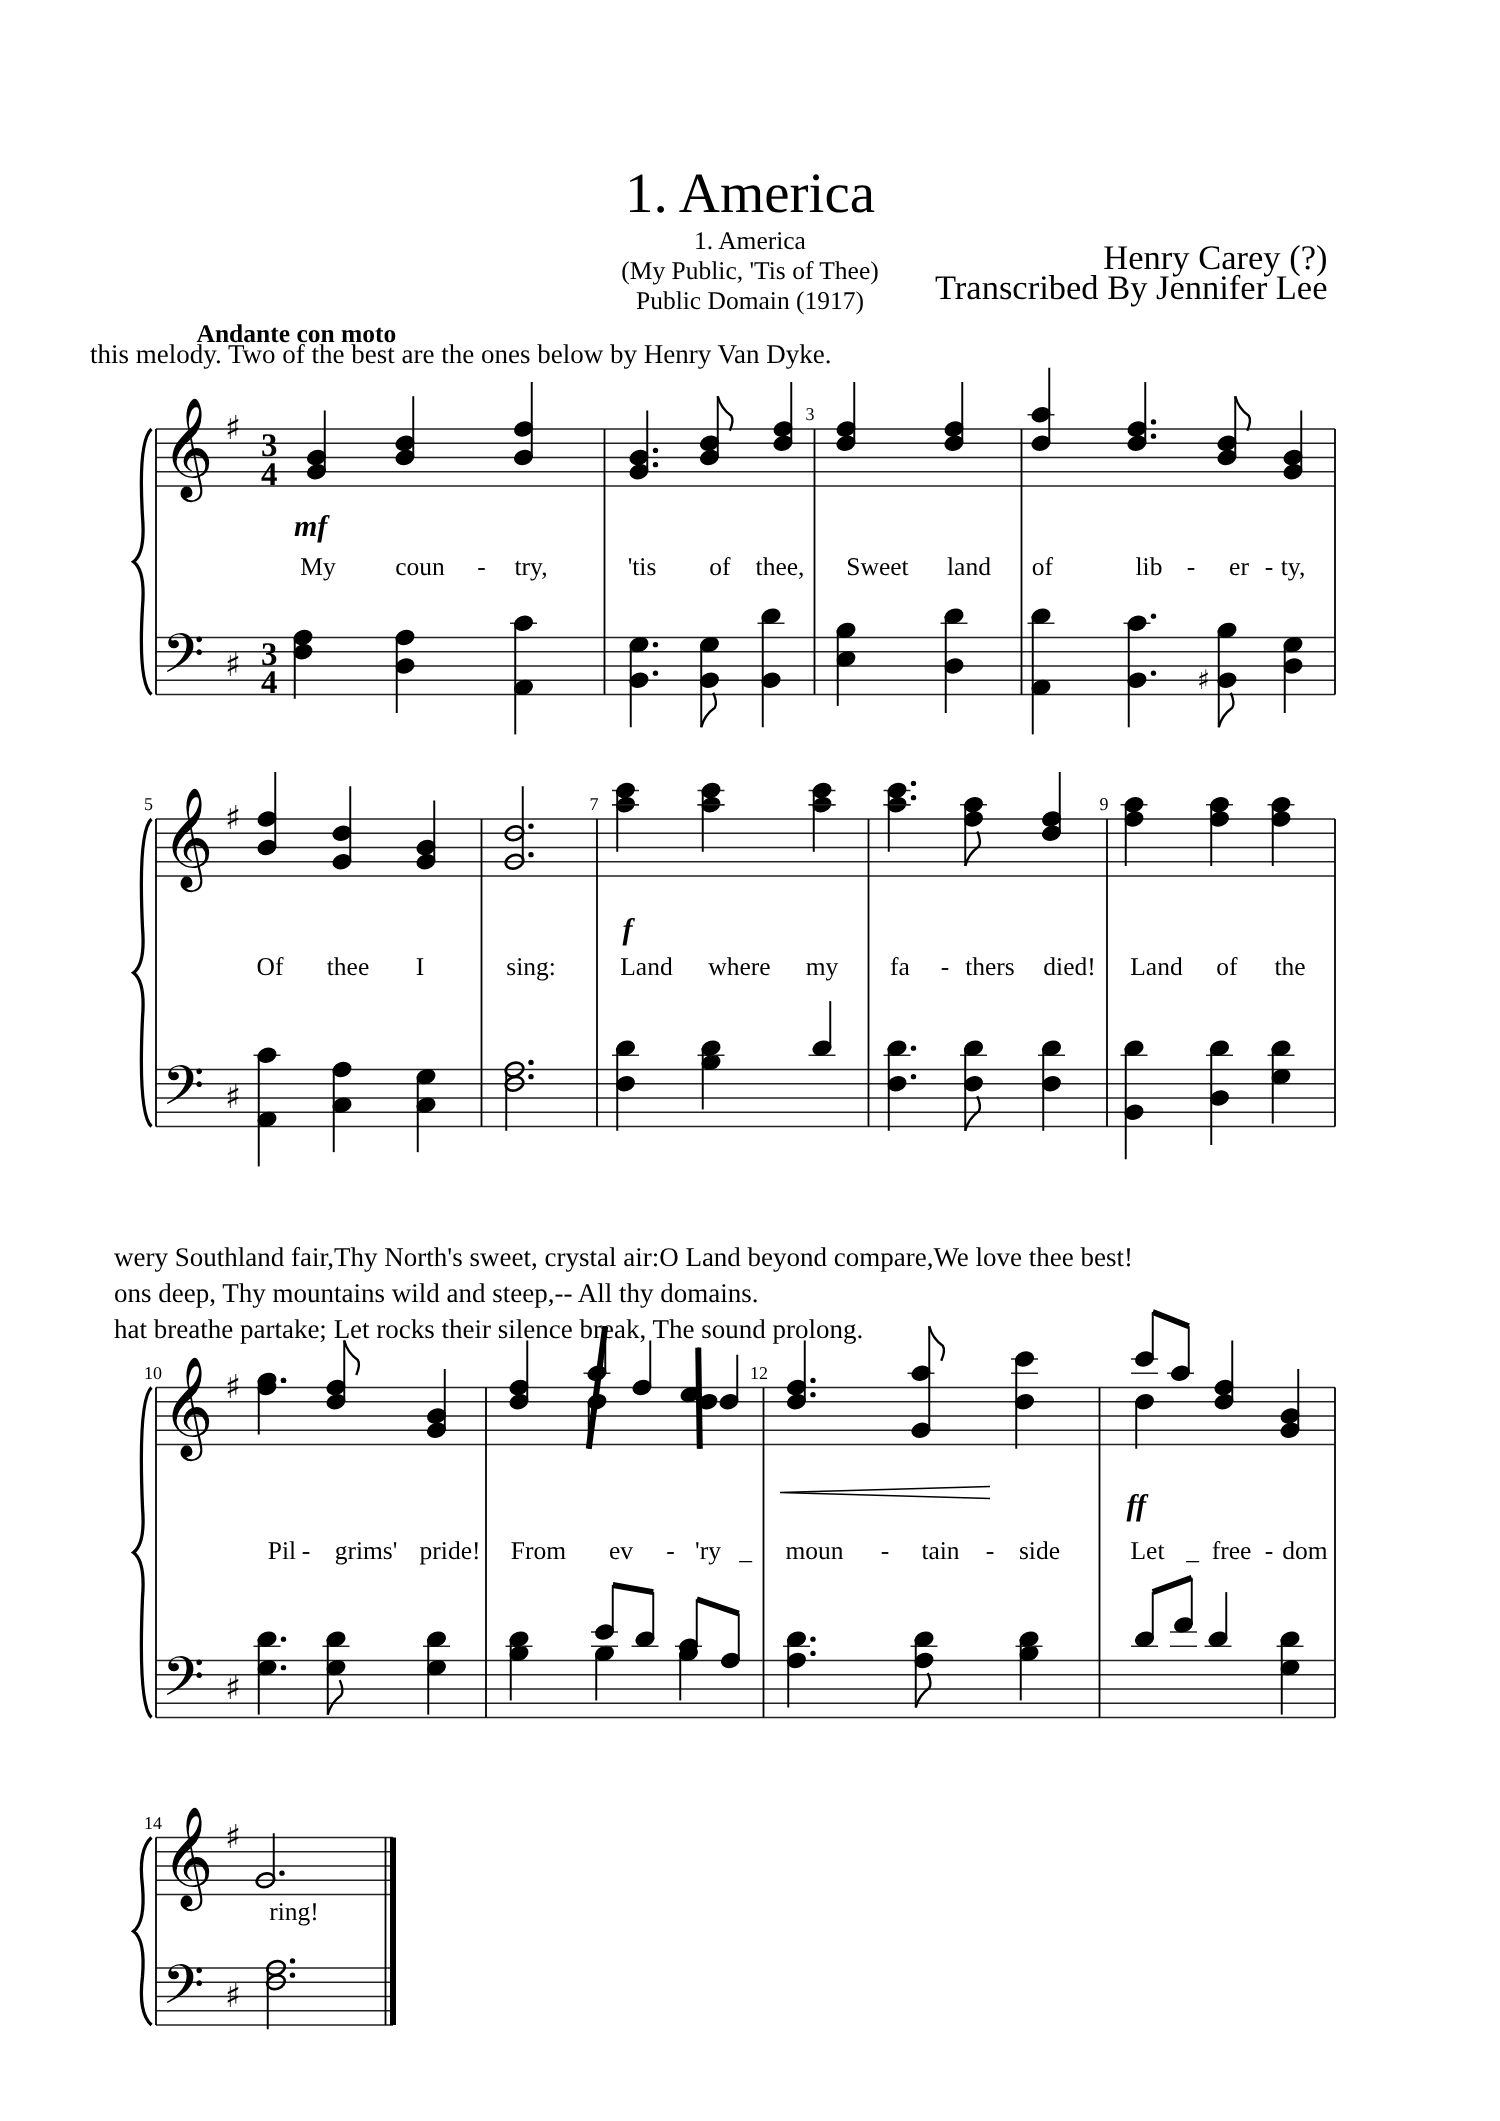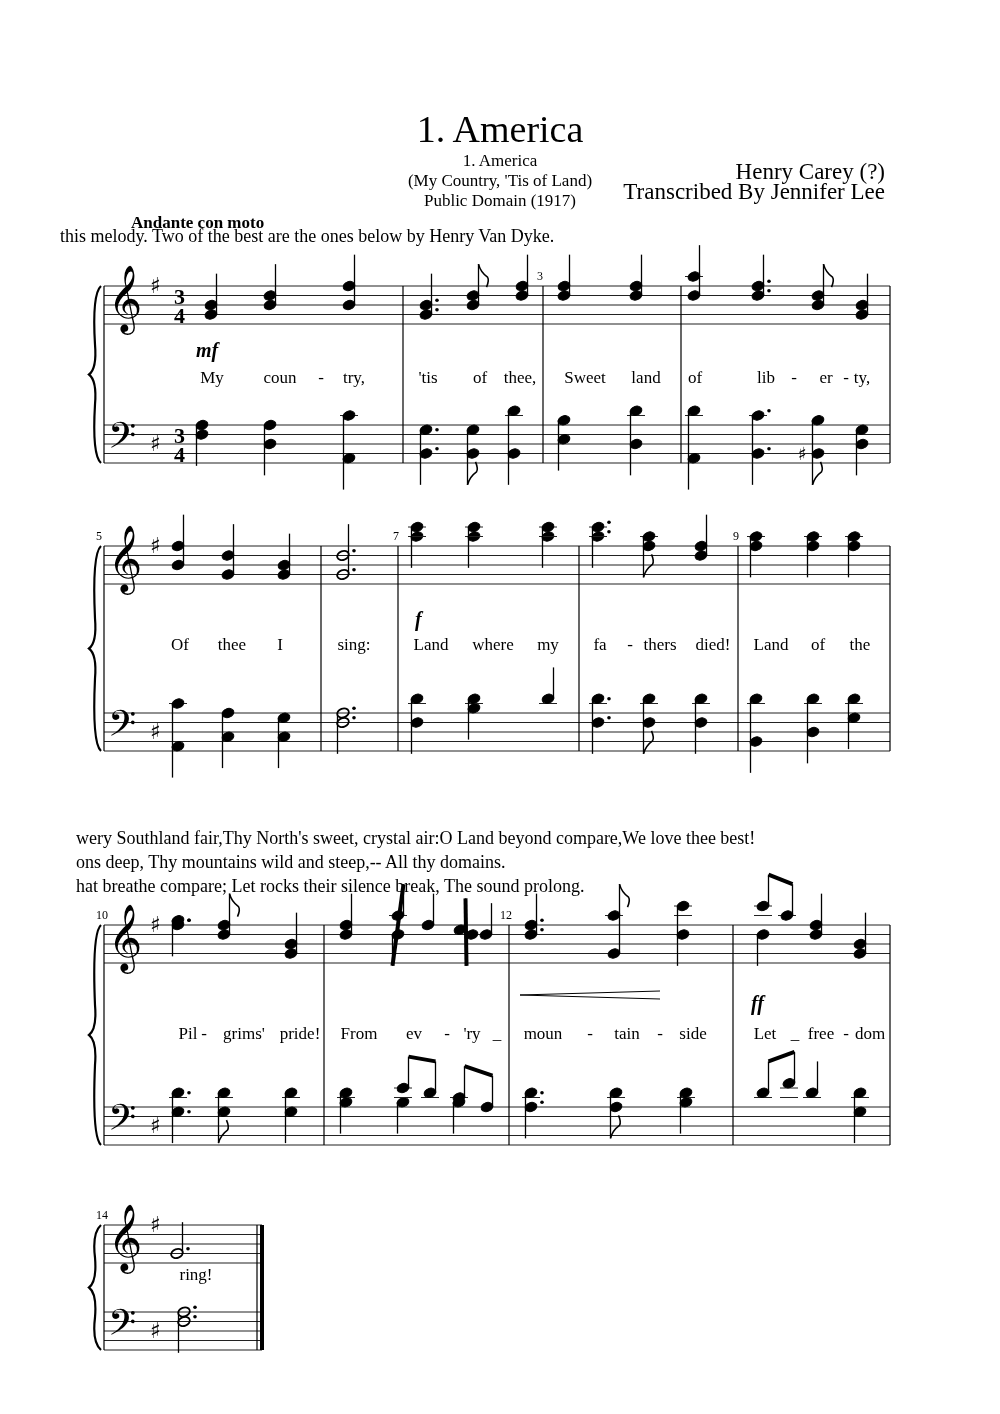--- a/index.html
+++ b/index.html
@@ -18,33 +18,33 @@
   .dyn { font-family:"Liberation Serif","DejaVu Serif",serif; font-size:20px; font-weight:bold; font-style:italic; }
   .tsig { font-family:"Liberation Serif","DejaVu Serif",serif; font-size:22px; font-weight:bold; }
   .glyph { font-family:"DejaVu Sans",sans-serif; }
 </style>
 </head>
 <body>
 
 <div id="title" class="abs">1. America</div>
 <div id="subtitle" class="abs">
   <div>1. America</div>
-  <div>(My Country, 'Tis of Land)</div>
+  <div>(My Public, 'Tis of Thee)</div>
   <div>Public Domain (1917)</div>
 </div>
 <div id="composer" class="abs">
   <div>Henry Carey (?)</div>
   <div>Transcribed By Jennifer Lee</div>
 </div>
 <div id="tempo" class="abs">Andante con moto</div>
 <div id="intro" class="abs">this melody. Two of the best are the ones below by Henry Van Dyke.</div>
 <div id="verses" class="abs">
   <div>wery Southland fair,Thy North's sweet, crystal air:O Land beyond compare,We love thee best!</div>
   <div>ons deep, Thy mountains wild and steep,-- All thy domains.</div>
-  <div>hat breathe compare; Let rocks their silence break, The sound prolong.</div>
+  <div>hat breathe partake; Let rocks their silence break, The sound prolong.</div>
 </div>
 
 <svg id="score" width="1000" height="1414" xmlns="http://www.w3.org/2000/svg">
     <g>
       <line x1="104" x2="890" y1="286" y2="286" stroke="#222" stroke-width="1.1"></line>
       <line x1="104" x2="890" y1="295.5" y2="295.5" stroke="#222" stroke-width="1.1"></line>
       <line x1="104" x2="890" y1="305" y2="305" stroke="#222" stroke-width="1.1"></line>
       <line x1="104" x2="890" y1="314.5" y2="314.5" stroke="#222" stroke-width="1.1"></line>
       <line x1="104" x2="890" y1="324" y2="324" stroke="#222" stroke-width="1.1"></line>
       <text x="108" y="318.3" font-size="58" class="glyph">𝄞</text>

